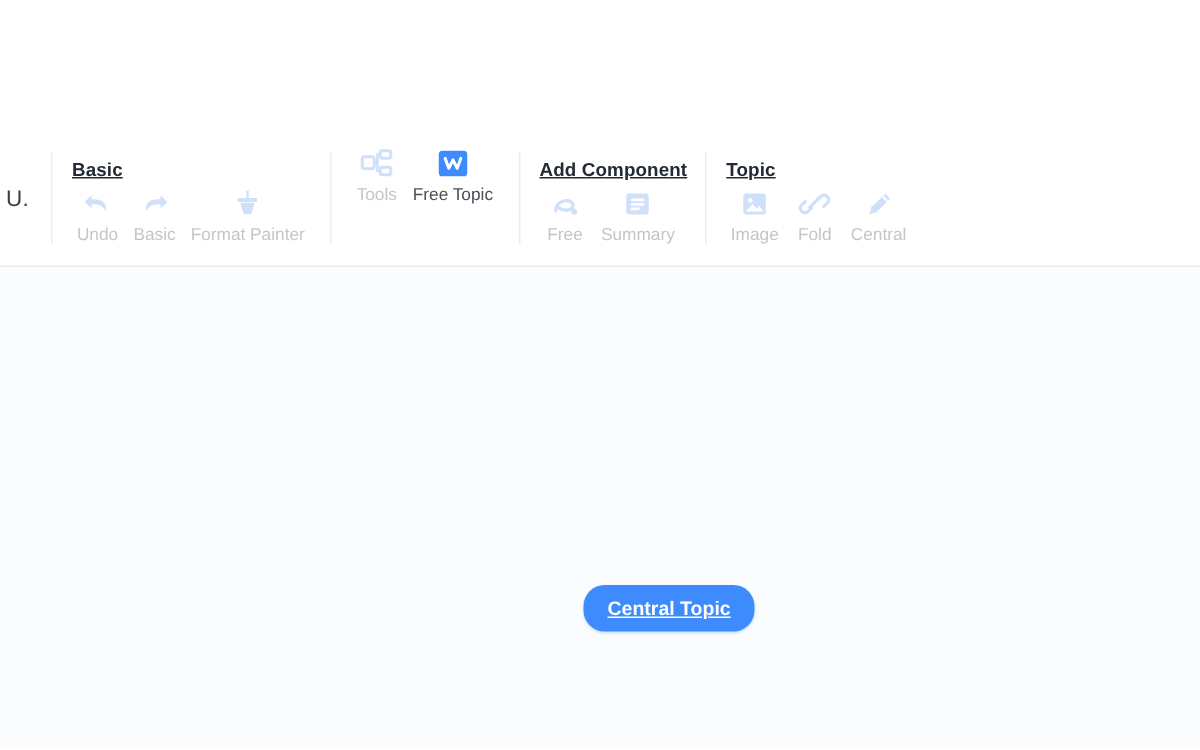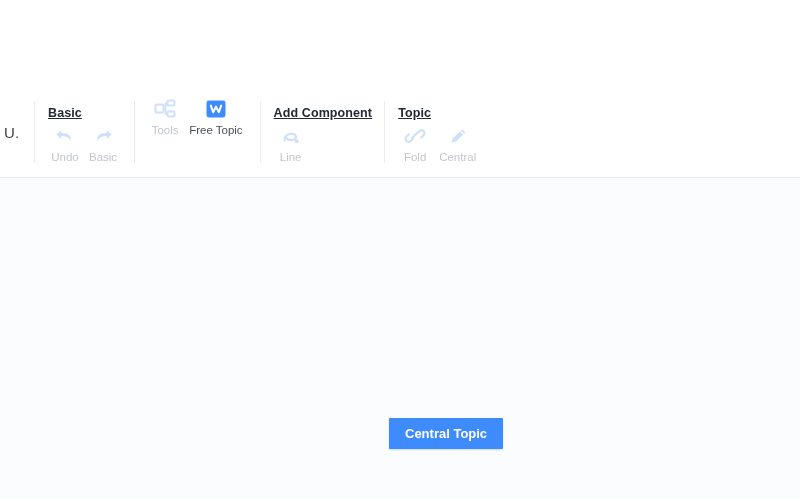--- a/index.html
+++ b/index.html
@@ -128,30 +128,31 @@
   
   .canvas {
     position: relative;
     height: 321px;
     background: #fafcfe;
     overflow: hidden;
   }
   .central-topic {
     position: absolute;
     left: 389px;
-    top: 240px;
+    top: 212px;
     background: #3d8bfd;
     color: #ffffff;
     font-size: 13px;
     font-weight: bold;
     padding: 8px 16px;
-    border-radius: 1px;
+    border-radius: 14px;
     line-height: 15px;
     white-space: nowrap;
     box-shadow: 0 1px 2px rgba(61,139,253,.28);
+    text-decoration: underline;
   }
 </style>
 </head>
 <body>
 
 <div class="app">
 
   <div class="top-gap"></div>
 
   <div class="toolbar">
@@ -176,20 +177,30 @@
 
           <div class="tool">
             <span class="icon">
               <svg width="22" height="20" viewBox="0 0 22 20">
                 <path d="M15 4.2 L19.6 8.6 L15 13 L15 10.2 C9.6 10 6.8 11.6 5.4 15.2 C4.6 9.6 7.4 6.6 15 6.9 Z" fill="#cfe0fb"></path>
               </svg>
             </span>
             <span class="label">Basic</span>
           </div>
 
+          <div class="tool">
+            <span class="icon">
+              <svg width="22" height="22" viewBox="0 0 22 22">
+                <rect x="10.2" y="2" width="1.6" height="5" fill="#cfe0fb"></rect>
+                <rect x="4.5" y="7" width="13" height="2.6" rx="0.6" fill="#cfe0fb"></rect>
+                <path d="M6.2 10.2 L15.8 10.2 L13.6 17.6 L8.4 17.6 Z" fill="#cfe0fb"></path>
+              </svg>
+            </span>
+            <span class="label">Format Painter</span>
+          </div>
 
         </div>
       </div>
 
       <div class="group divided">
         <div class="group-items">
 
           <div class="tool">
             <span class="icon">
               <svg width="22" height="20" viewBox="0 0 22 20">
@@ -220,31 +231,52 @@
         <div class="group-title">Add Component</div>
         <div class="group-items">
 
           <div class="tool">
             <span class="icon">
               <svg width="22" height="20" viewBox="0 0 22 20">
                 <path d="M4.5 14.5 C4.5 6.5 16 6 16 11 C16 14.6 9 15 6.5 12.2" fill="none" stroke="#cfe0fb" stroke-width="2.2" stroke-linecap="round"></path>
                 <circle cx="16.8" cy="15.2" r="2" fill="#cfe0fb"></circle>
               </svg>
             </span>
-            <span class="label">Line</span>
-          </div>
-
+            <span class="label">Free</span>
+          </div>
+
+          <div class="tool">
+            <span class="icon">
+              <svg width="22" height="20" viewBox="0 0 22 20">
+                <rect x="3.5" y="3" width="15" height="14" rx="1.6" fill="#cfe0fb"></rect>
+                <rect x="6.5" y="6.4" width="9" height="1.8" rx="0.8" fill="#ffffff"></rect>
+                <rect x="6.5" y="9.4" width="9" height="1.8" rx="0.8" fill="#ffffff"></rect>
+                <rect x="6.5" y="12.4" width="6" height="1.8" rx="0.8" fill="#ffffff"></rect>
+              </svg>
+            </span>
+            <span class="label">Summary</span>
+          </div>
 
         </div>
       </div>
 
       <div class="group divided">
         <div class="group-title">Topic</div>
         <div class="group-items">
 
+          <div class="tool">
+            <span class="icon">
+              <svg width="22" height="20" viewBox="0 0 22 20">
+                <rect x="3.5" y="3" width="15" height="14" rx="1.8" fill="#cfe0fb"></rect>
+                <circle cx="8.2" cy="7.6" r="1.5" fill="#ffffff"></circle>
+                <path d="M5.2 15 L9.8 9.8 L12.4 13 L14.2 11.2 L17 15 Z" fill="#ffffff"></path>
+              </svg>
+            </span>
+            <span class="label">Image</span>
+          </div>
 
           <div class="tool">
             <span class="icon">
               <svg width="22" height="20" viewBox="0 0 22 20">
                 <g stroke="#cfe0fb" stroke-width="2.1" fill="none" stroke-linecap="round">
                   <path d="M9 12.6 L6.4 15.2 A3 3 0 0 1 2.2 11 L4.8 8.4"></path>
                   <path d="M13 7.4 L15.6 4.8 A3 3 0 0 1 19.8 9 L17.2 11.6"></path>
                   <path d="M7.8 12.2 L14.2 5.8"></path>
                 </g>
               </svg>

